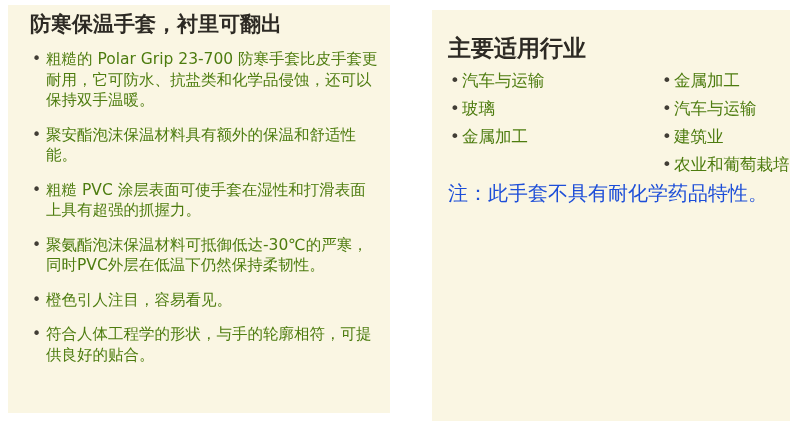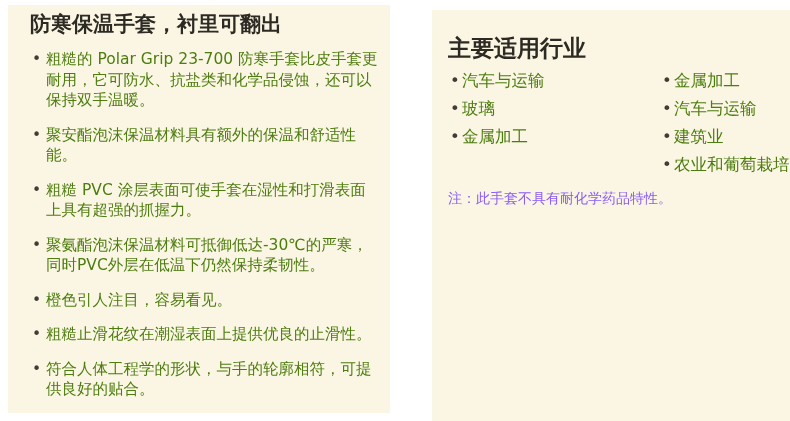--- a/index.html
+++ b/index.html
@@ -57,40 +57,38 @@
   .industry-col-2 { flex: 1; }
   .industry-list li {
     font-size: 16.5px;
     line-height: 20px;
     margin-bottom: 8px;
     padding-left: 14px;
     white-space: nowrap;
   }
 
   .note {
-    color: #8b5cf6;
-    font-size: 14px;
+    color: #1d4ed8;
+    font-size: 20px;
     line-height: 20px;
-    margin-top: 5px;
   }
 </style>
 </head>
 <body>
 
 <div class="stage">
 
   <section class="card card-left">
     <h2 class="panel-title">防寒保温手套，衬里可翻出</h2>
     <ul class="feature-list">
       <li>粗糙的 Polar Grip 23-700 防寒手套比皮手套更耐用，它可防水、抗盐类和化学品侵蚀，还可以保持双手温暖。</li>
       <li>聚安酯泡沫保温材料具有额外的保温和舒适性能。</li>
       <li>粗糙 PVC 涂层表面可使手套在湿性和打滑表面上具有超强的抓握力。</li>
       <li>聚氨酯泡沫保温材料可抵御低达-30℃的严寒，同时PVC外层在低温下仍然保持柔韧性。</li>
       <li>橙色引人注目，容易看见。</li>
-      <li>粗糙止滑花纹在潮湿表面上提供优良的止滑性。</li>
       <li>符合人体工程学的形状，与手的轮廓相符，可提供良好的贴合。</li>
     </ul>
   </section>
 
   <section class="card card-right">
     <h2 class="panel-title">主要适用行业</h2>
     <div class="industry-columns">
       <ul class="industry-list industry-col-1">
         <li>汽车与运输</li>
         <li>玻璃</li>

